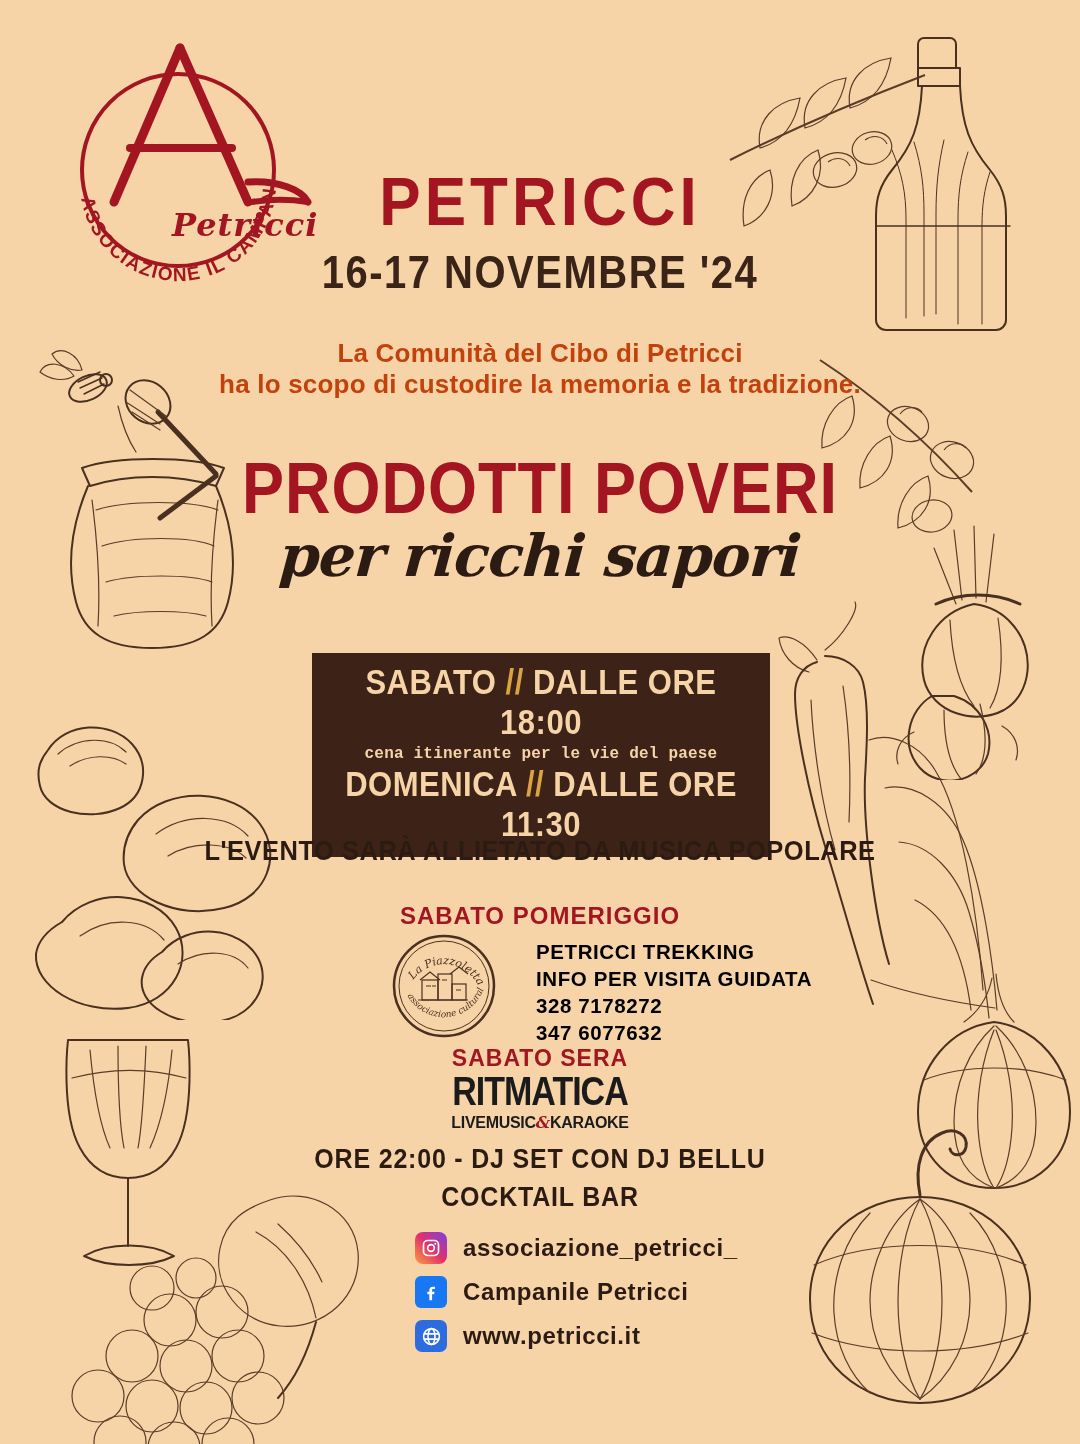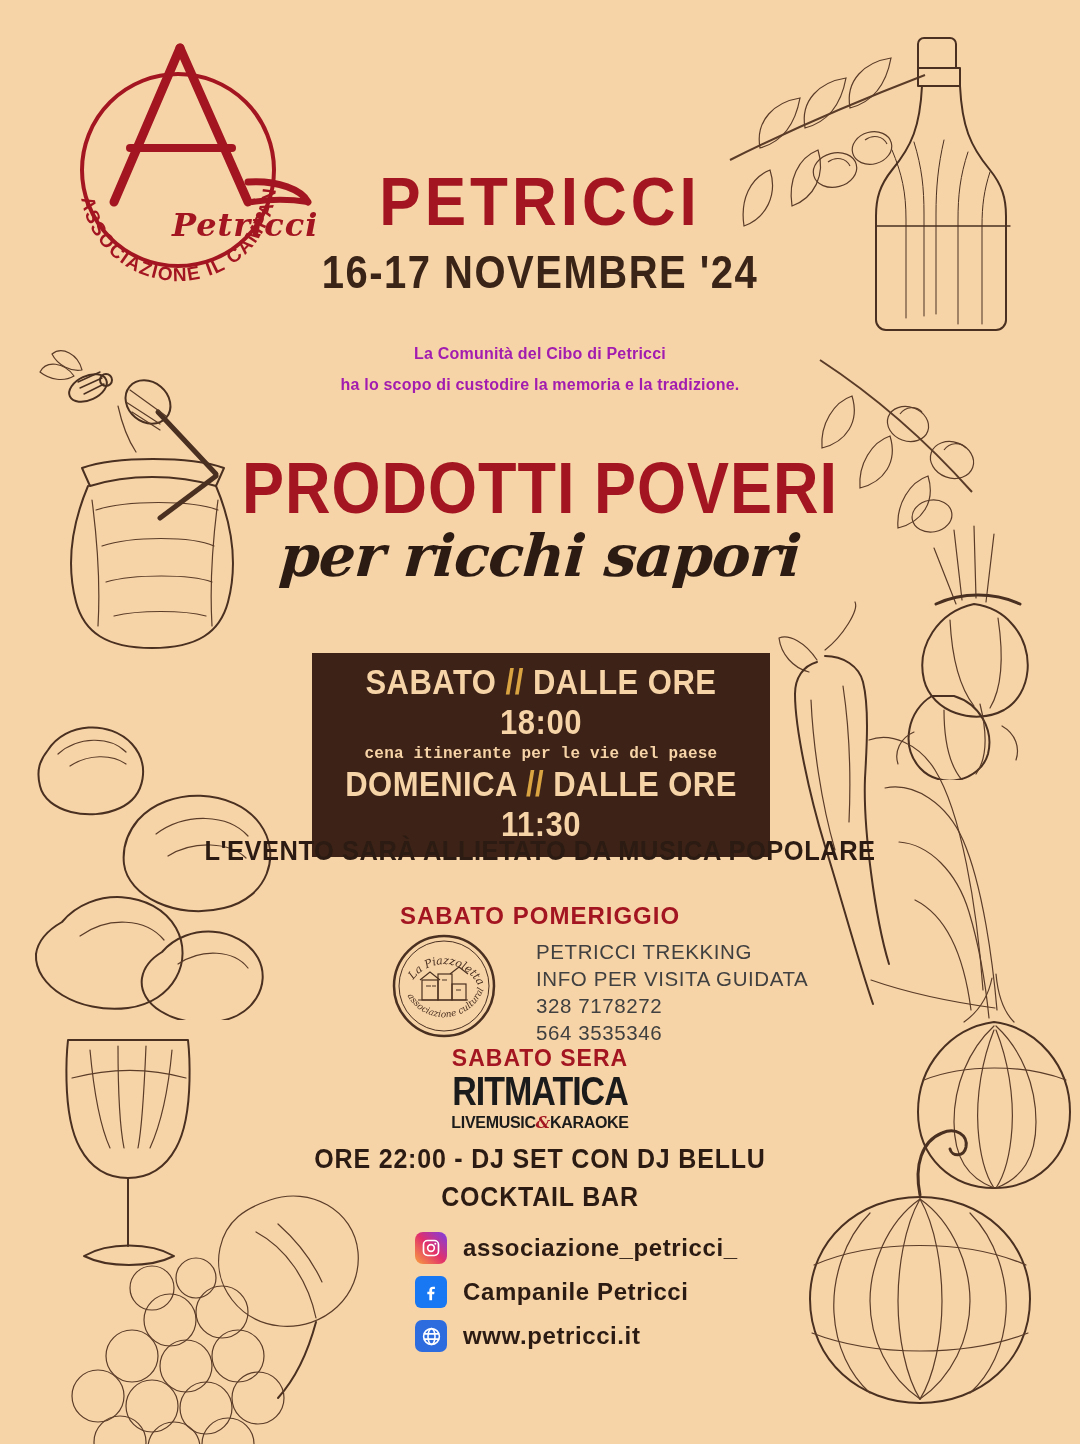--- a/index.html
+++ b/index.html
@@ -67,23 +67,23 @@
     color: #3a2418;
     transform: scaleY(1.15);
   }
   .subtitle {
     position: absolute;
     left: 0; right: 0;
     top: 338px;
     text-align: center;
     font-family: "Liberation Sans", sans-serif;
     font-weight: bold;
-    font-size: 16px;
+    font-size: 26px;
     line-height: 31px;
-    color: #a21caf;
+    color: #c2410c;
     letter-spacing: .2px;
   }
 
   
   .slogan-1 {
     position: absolute;
     left: 0; right: 0;
     top: 452px;
     text-align: center;
     font-family: "Liberation Sans", sans-serif;
@@ -166,24 +166,24 @@
     left: 390px;
     top: 932px;
     width: 108px;
     height: 108px;
   }
   .trekking-info {
     position: absolute;
     left: 536px;
     top: 938px;
     font-family: "Liberation Sans", sans-serif;
-    font-weight: normal;
+    font-weight: bold;
     font-size: 20.5px;
     line-height: 27px;
-    color: #404040;
+    color: #000000;
     letter-spacing: .6px;
   }
 
   
   .label-sera {
     position: absolute;
     left: 0; right: 0;
     top: 1045px;
     text-align: center;
     font-family: "Liberation Sans", sans-serif;
@@ -515,21 +515,21 @@
       <path d="M60 42 l 9 -7 l 9 7"></path>
       <path d="M28 68 l 50 0"></path>
       <path d="M36 54 l 5 0 M42 54 l 4 0 M52 48 l 5 0 M66 58 l 5 0"></path>
     </g>
   </svg>
 
   <div class="trekking-info">
     <div>PETRICCI TREKKING</div>
     <div>INFO PER VISITA GUIDATA</div>
     <div>328 7178272</div>
-    <div>564 3535346</div>
+    <div>347 6077632</div>
   </div>
 
   <div class="label-sera">SABATO SERA</div>
   <div class="ritmatica">
     <div class="ritmatica-name">RITMATICA</div>
     <div class="ritmatica-sub">
       <span>LIVEMUSIC</span><span class="amp">&amp;</span><span>KARAOKE</span>
     </div>
   </div>
   <div class="djset">

